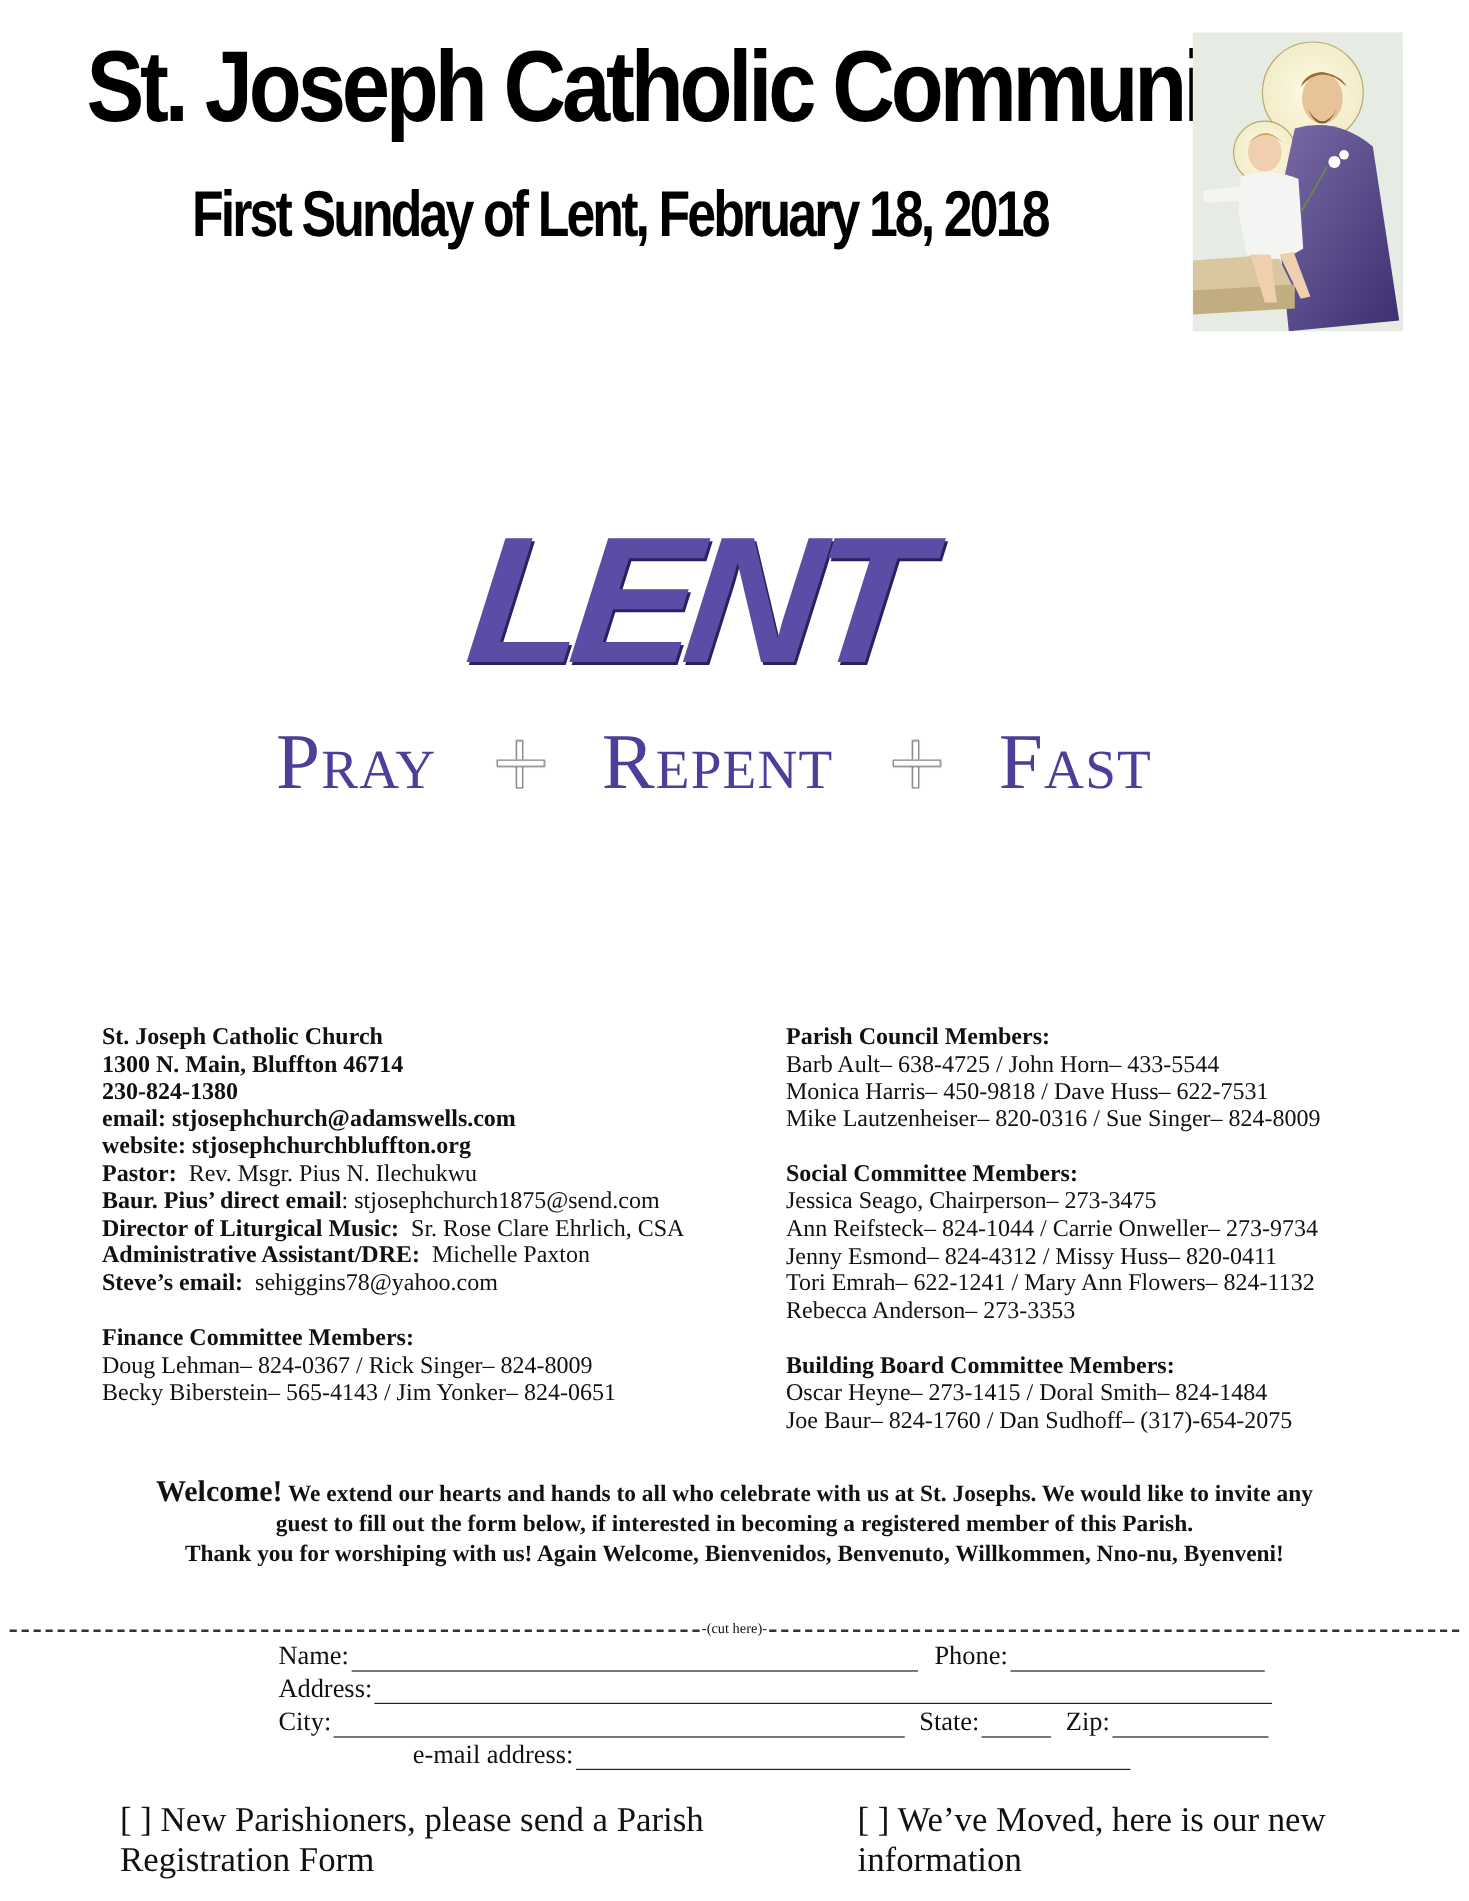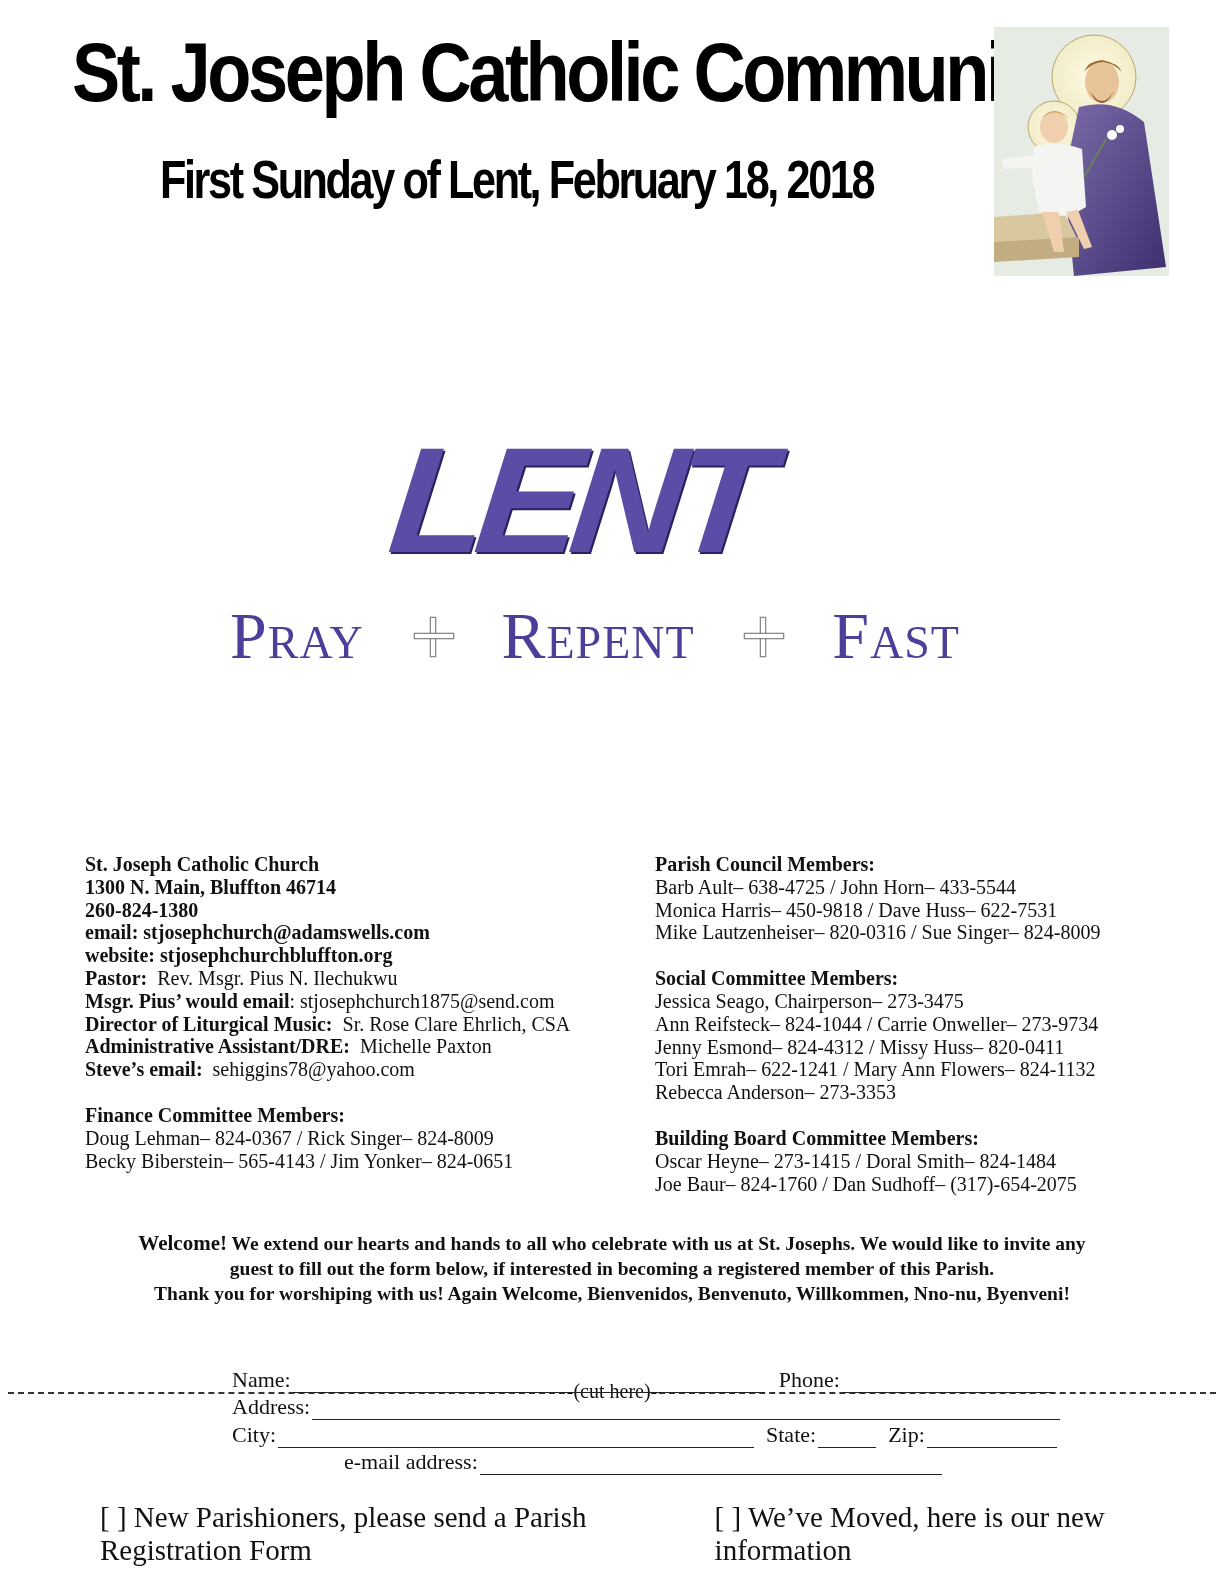--- a/index.html
+++ b/index.html
@@ -65,26 +65,26 @@
     .col-left { left: 85px; top: 853px; width: 508px; }
     .col-right { left: 655px; top: 853px; width: 462px; }
     .b { font-weight: bold; }
     .gap { height: 23px; }
 
     
     .welcome {
       left: 40px; top: 1231px; width: 1144px; text-align: center;
       font-weight: bold; font-size: 19.5px; line-height: 25px;
     }
-    .welcome .big { font-size: 21px; }
+    .welcome .big { font-size: 25px; }
 
     
     .cutline {
-      left: 8px; top: 1380px; width: 1208px;
-      display: flex; align-items: center; font-size: 20px; white-space: nowrap; text-align: right;
+      left: 8px; top: 1350px; width: 1208px;
+      display: flex; align-items: center; font-size: 12px; white-space: nowrap; text-align: right;
     }
     .dash { flex: 1; border-top: 2px dashed #333; height: 0; margin-top: 3px; }
     .cut-label { padding: 0 2px; }
 
     
     .form { left: 232px; top: 1365px; width: 840px; font-size: 22px; line-height: 27px; }
     .frow { display: flex; align-items: flex-end; height: 27.5px; }
     .line { border-bottom: 1.5px solid #222; height: 20px; margin-left: 2px; }
     .spacer { display: inline-block; }
 
@@ -140,25 +140,25 @@
     <span class="cross-icon"></span>
     <span class="word">Repent</span>
     <span class="cross-icon"></span>
     <span class="word">Fast</span>
   </div>
 </div>
 
 <div class="abs col col-left">
   <div class="b">St. Joseph Catholic Church</div>
   <div class="b">1300 N. Main, Bluffton 46714</div>
-  <div class="b">260-824-1380</div>
+  <div class="b">230-824-1380</div>
   <div class="b">email: stjosephchurch@adamswells.com</div>
   <div class="b">website: stjosephchurchbluffton.org</div>
   <div><span class="b">Pastor:</span>&nbsp; <span>Rev. Msgr. Pius N. Ilechukwu</span></div>
-  <div><span class="b">Msgr. Pius’ would email</span><span>: stjosephchurch1875@send.com</span></div>
+  <div><span class="b">Baur. Pius’ direct email</span><span>: stjosephchurch1875@send.com</span></div>
   <div><span class="b">Director of Liturgical Music:</span>&nbsp; <span>Sr. Rose Clare Ehrlich, CSA</span></div>
   <div><span class="b">Administrative Assistant/DRE:</span>&nbsp; <span>Michelle Paxton</span></div>
   <div><span class="b">Steve’s email:</span>&nbsp; <span>sehiggins78@yahoo.com</span></div>
   <div class="gap"></div>
   <div class="b">Finance Committee Members:</div>
   <div>Doug Lehman– 824-0367 / Rick Singer– 824-8009</div>
   <div>Becky Biberstein– 565-4143 / Jim Yonker– 824-0651</div>
 </div>
 
 <div class="abs col col-right">

